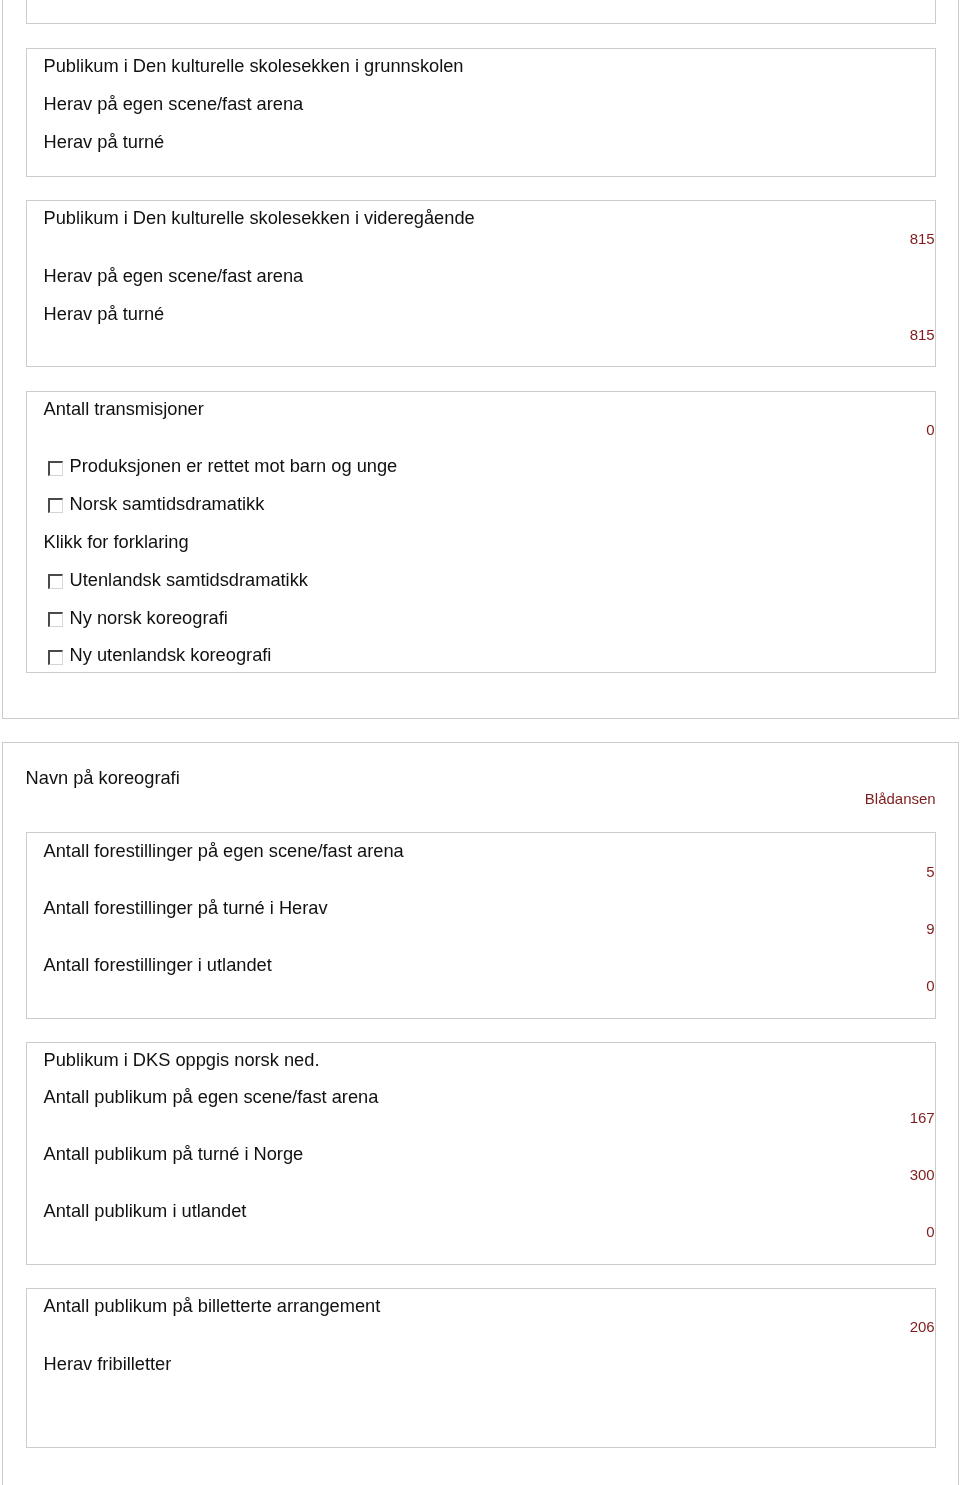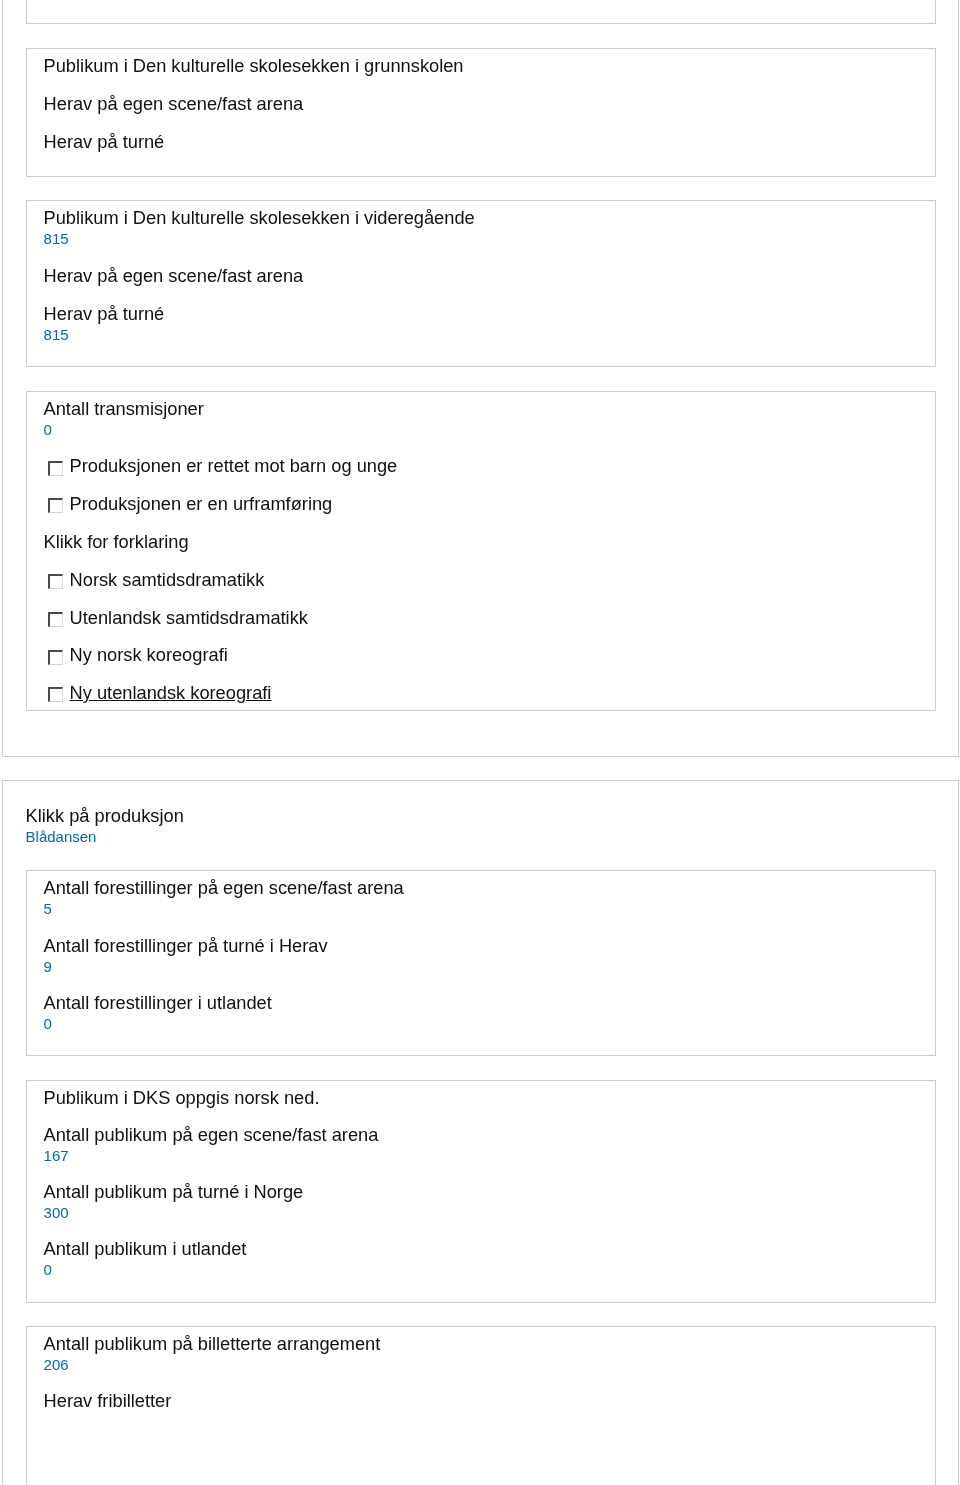--- a/index.html
+++ b/index.html
@@ -24,33 +24,34 @@
 .group{
   box-sizing:border-box;
   border:1px solid #cccccc;
   padding:6.3px 0 6.2px 17px;
   margin:0 0 23.2px 0;
   background:#ffffff;
 }
 
 .field{margin:0 0 16.3px 0;}
 .field.note{margin-bottom:14.6px;}
-.field.cbfield:last-child{margin-bottom:0;text-decoration:underline;}
+.field.cbfield:last-child{margin-bottom:0;}
 
 .flabel{
   font-size:18.25px;
   line-height:22px;
   color:#111111;
   white-space:nowrap;
 }
 .fvalue{
   font-size:15px;
   line-height:19px;
-  color:#0369a1;
+  color:#7f1d1d;
   white-space:nowrap;
+  text-align:right;
 }
 
 .cbrow{display:block;position:relative;height:21.4px;line-height:21.4px;font-size:0;}
 .checkbox{
   position:absolute;
   left:4.8px;top:5.3px;
   box-sizing:border-box;
   width:14.6px;height:15.2px;
   border-top:2px solid #4a4a4a;
   border-left:2px solid #4a4a4a;
@@ -101,31 +102,25 @@
       </div>
       <div class="field cbfield">
         <label class="cbrow">
           <span class="checkbox"></span>
           <span class="flabel">Produksjonen er rettet mot barn og unge</span>
         </label>
       </div>
       <div class="field cbfield">
         <label class="cbrow">
           <span class="checkbox"></span>
-          <span class="flabel">Produksjonen er en urframføring</span>
+          <span class="flabel">Norsk samtidsdramatikk</span>
         </label>
       </div>
       <div class="field">
         <div class="flabel">Klikk for forklaring</div>
-      </div>
-      <div class="field cbfield">
-        <label class="cbrow">
-          <span class="checkbox"></span>
-          <span class="flabel">Norsk samtidsdramatikk</span>
-        </label>
       </div>
       <div class="field cbfield">
         <label class="cbrow">
           <span class="checkbox"></span>
           <span class="flabel">Utenlandsk samtidsdramatikk</span>
         </label>
       </div>
       <div class="field cbfield">
         <label class="cbrow">
           <span class="checkbox"></span>
@@ -135,21 +130,21 @@
       <div class="field cbfield">
         <label class="cbrow">
           <span class="checkbox"></span>
           <span class="flabel">Ny utenlandsk koreografi</span>
         </label>
       </div>
     </div>
   </div>
   <div class="panel">
     <div class="section-heading field">
-      <div class="flabel">Klikk på produksjon</div>
+      <div class="flabel">Navn på koreografi</div>
       <div class="fvalue">Blådansen</div>
     </div>
     <div class="group">
       <div class="field">
         <div class="flabel">Antall forestillinger på egen scene/fast arena</div>
         <div class="fvalue">5</div>
       </div>
       <div class="field">
         <div class="flabel">Antall forestillinger på turné i Herav</div>
         <div class="fvalue">9</div>

